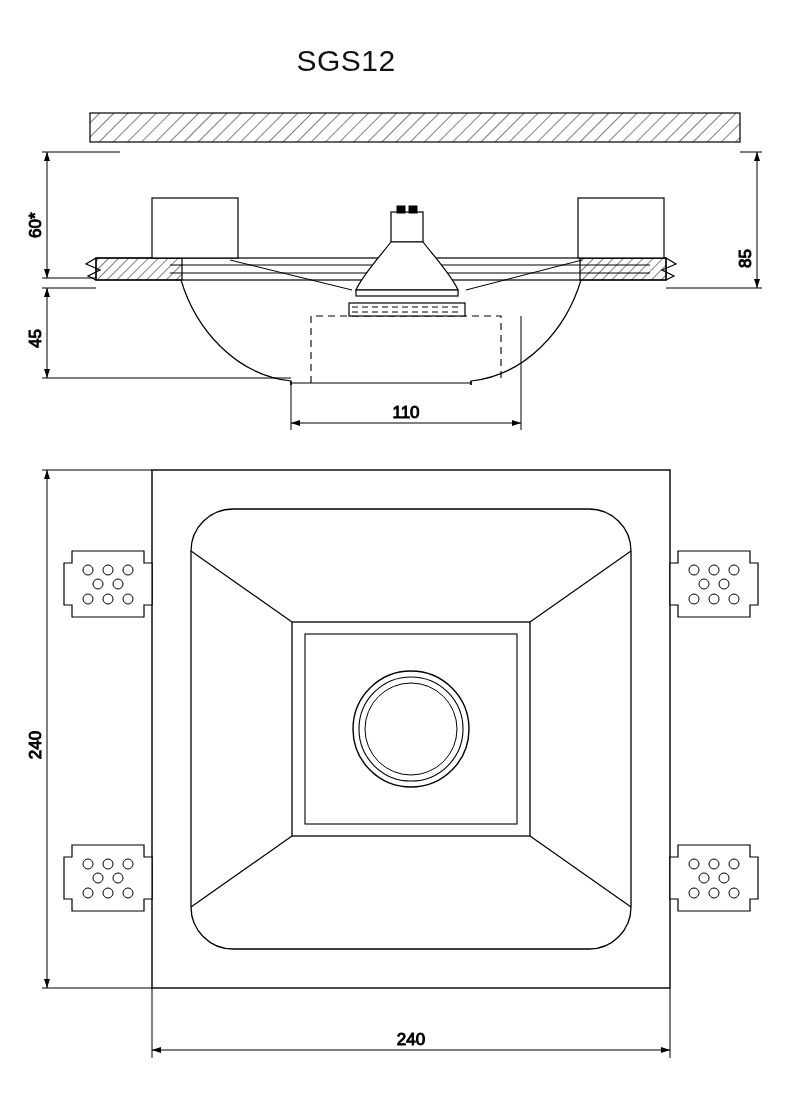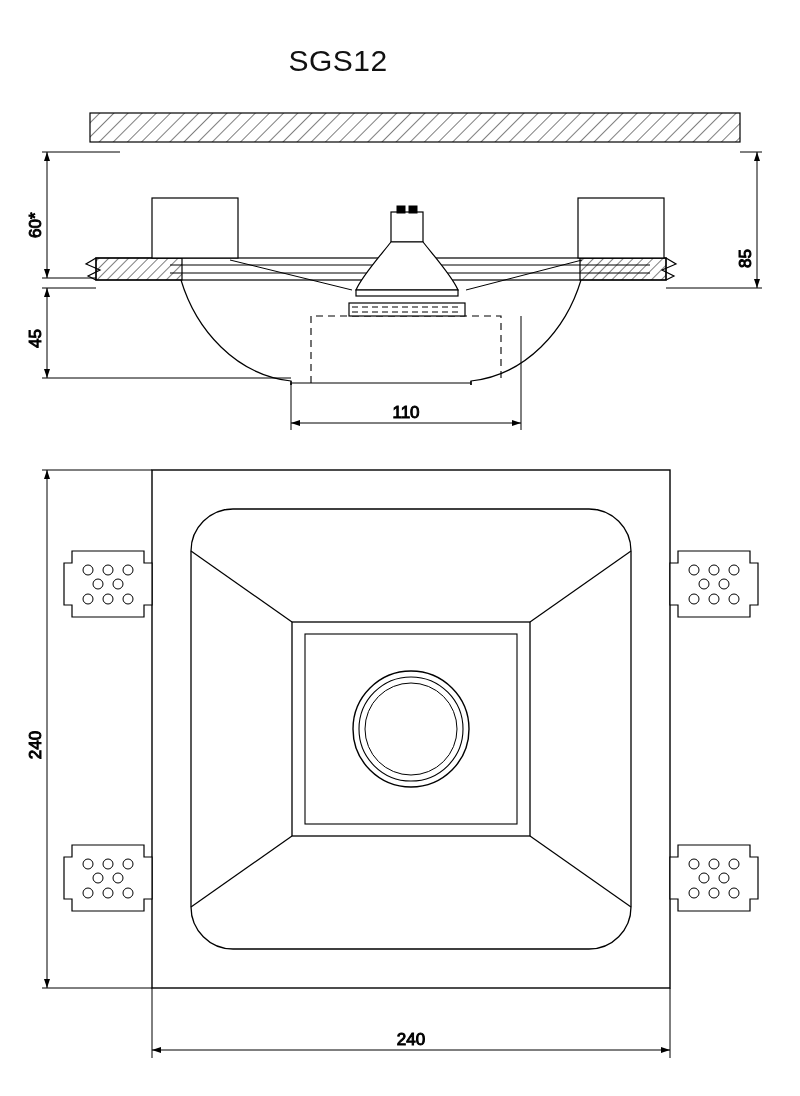--- a/index.html
+++ b/index.html
@@ -17,21 +17,21 @@
   }
   #drawing-root {
     position: absolute;
     left: 0;
     top: 0;
     width: 800px;
     height: 1096px;
   }
   .title {
     position: absolute;
-    left: 8px;
+    left: 16px;
     top: 44px;
     width: 640px;
     text-align: center;
     font-size: 30px;
     letter-spacing: 0.5px;
     color: #111;
     padding-left: 10px;
   }
   svg {
     position: absolute;

